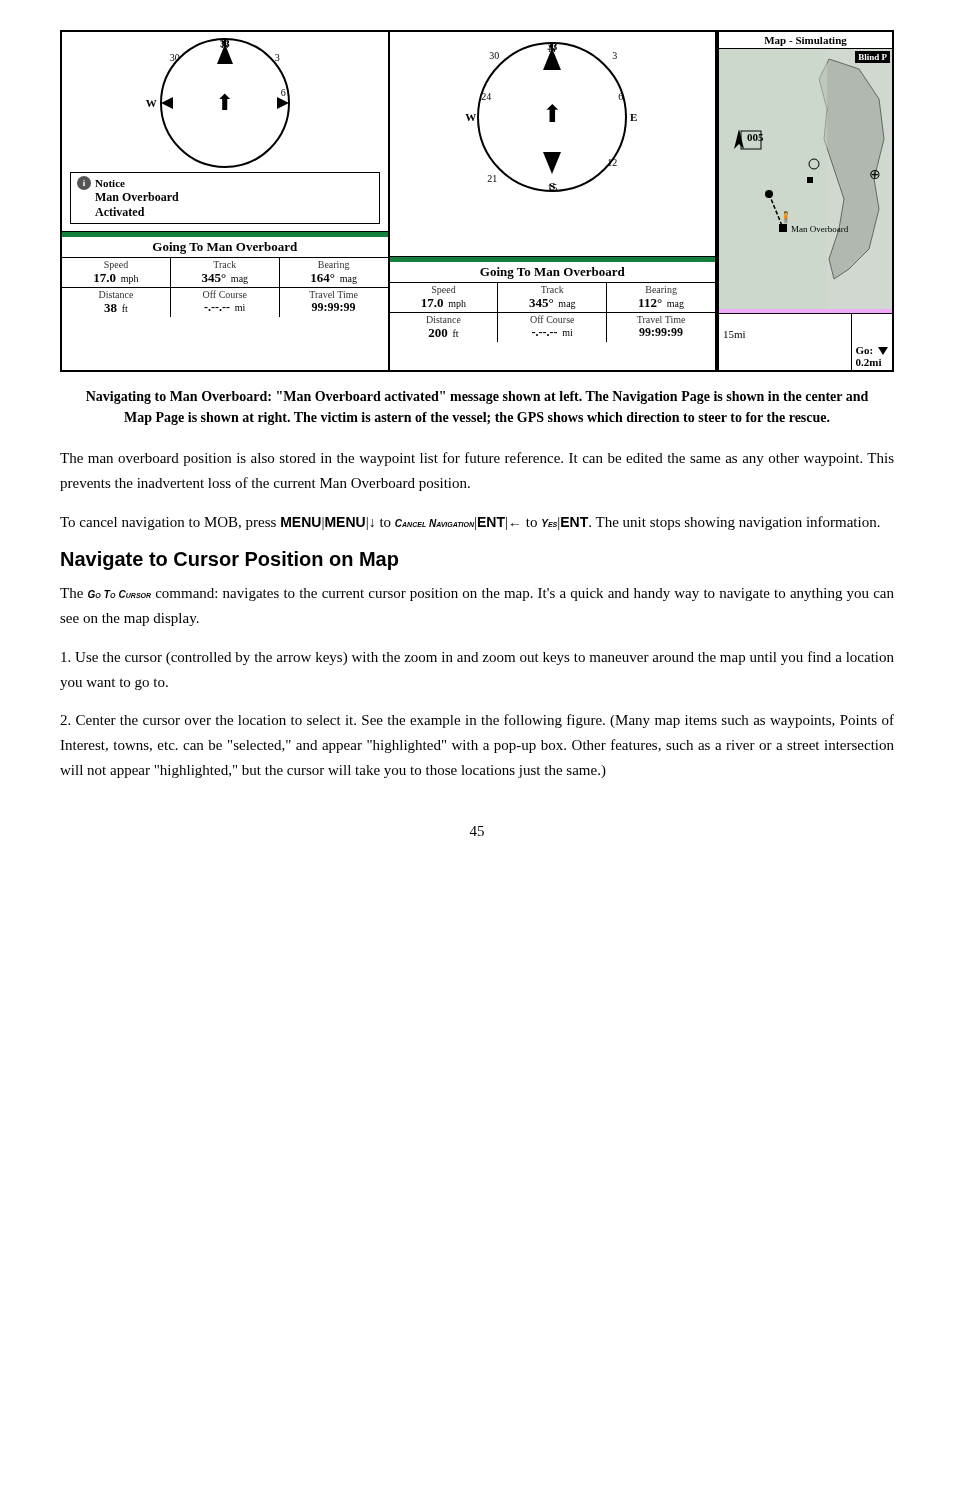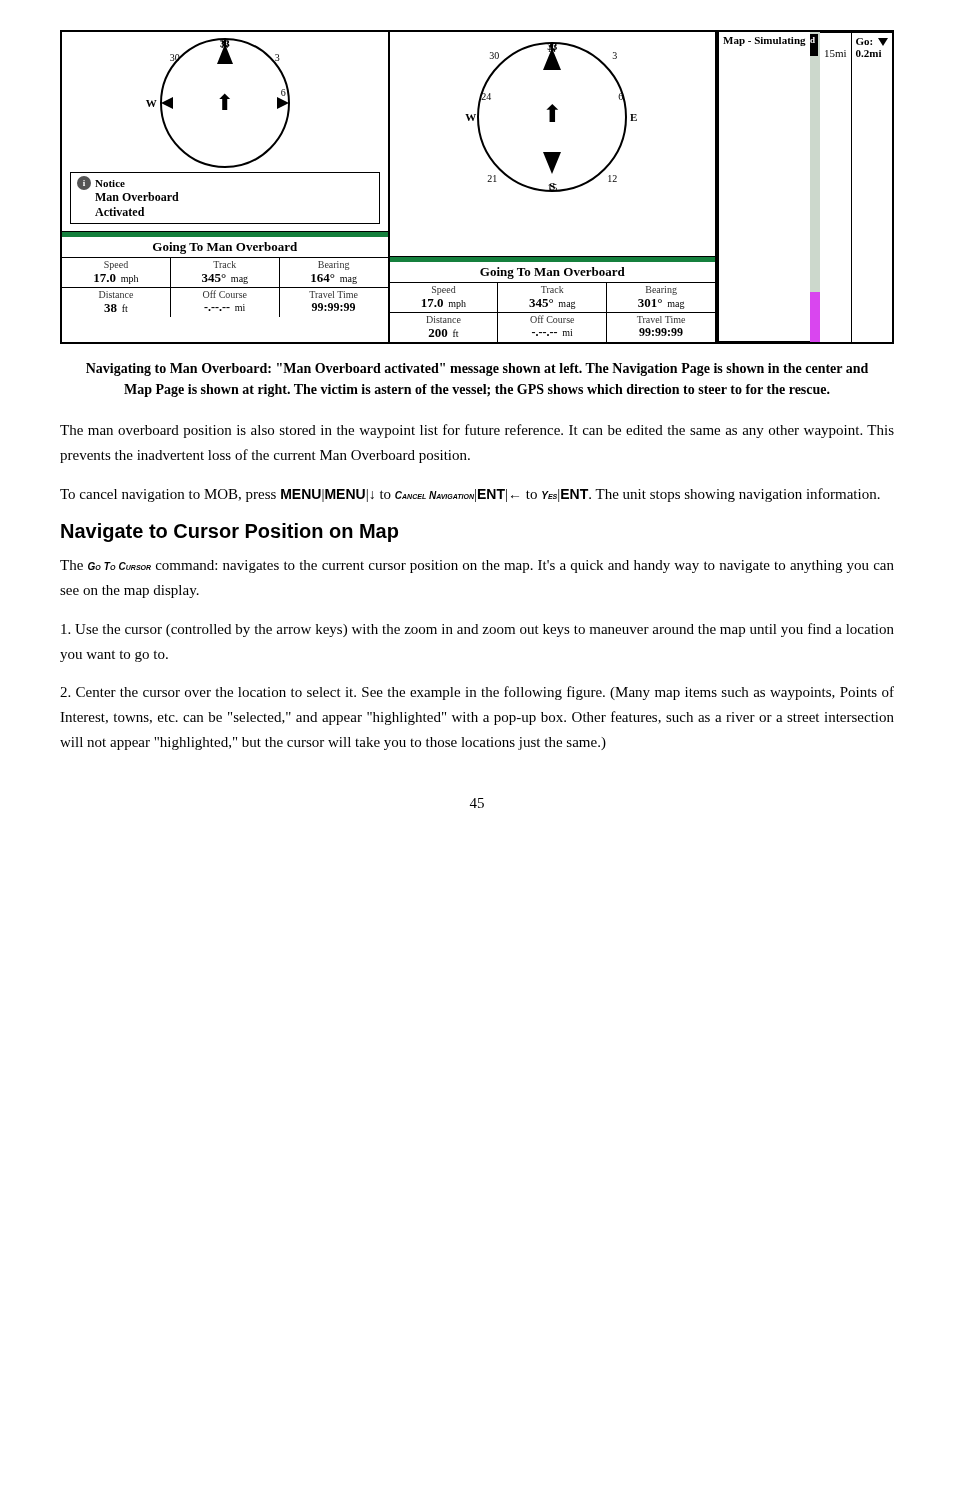--- a/index.html
+++ b/index.html
@@ -122,23 +122,23 @@
       font-weight: normal;
       margin-left: 2px;
     }
 
     
     .map-panel {
       width: 175px;
       flex: 0 0 175px;
       border-left: 2px solid #000;
       position: relative;
-      background: #d946ef;
-      display: flex;
-      flex-direction: row;
+      background: #f0abfc;
+      display: flex;
+      flex-direction: column;
     }
     .map-title {
       background: #fff;
       border-bottom: 1px solid #000;
       font-size: 11px;
       font-weight: bold;
       padding: 2px 4px;
       text-align: center;
     }
     .map-content {
@@ -153,20 +153,21 @@
       font-size: 11px;
     }
     .map-footer-left {
       flex: 1;
       padding: 14px 4px;
       border-right: 1px solid #000;
     }
     .map-footer-right {
       padding: 2px 4px;
       font-weight: bold;
+      margin-top: 28px;
     }
 
     
     .caption {
       text-align: center;
       font-weight: bold;
       font-size: 14px;
       margin-bottom: 18px;
       line-height: 1.5;
       padding: 0 10px;
@@ -300,21 +301,21 @@
         <span style="position:absolute;right:-12px;top:50%;transform:translateY(-50%);font-size:11px;font-weight:bold;">E</span>
         <span style="position:absolute;bottom:-2px;left:50%;transform:translateX(-50%);font-size:11px;font-weight:bold;">S</span>
 
         <span style="position:absolute;top:6px;left:10px;font-size:10px;">30</span>
         <span style="position:absolute;top:-3px;left:50%;transform:translateX(-50%);font-size:10px;font-weight:bold;">33</span>
         <span style="position:absolute;top:6px;right:8px;font-size:10px;">3</span>
         <span style="position:absolute;top:32%;right:2px;font-size:10px;">6</span>
         <span style="position:absolute;top:32%;left:2px;font-size:10px;">24</span>
         <span style="position:absolute;bottom:6px;left:8px;font-size:10px;">21</span>
         <span style="position:absolute;bottom:-3px;left:50%;transform:translateX(-50%);font-size:10px;">15</span>
-        <span style="position:absolute;bottom:6px;right:8px;font-size:10px;">12</span>
+        <span style="position:absolute;bottom:22px;right:8px;font-size:10px;">12</span>
 
         <div style="position:absolute;top:0;left:50%;width:2px;height:10px;background:#000;transform:translateX(-50%);"></div>
 
         <div style="position:absolute;top:4px;left:50%;transform:translateX(-50%);width:0;height:0;border-left:9px solid transparent;border-right:9px solid transparent;border-bottom:22px solid #000;"></div>
 
         <div style="position:absolute;bottom:16px;left:50%;transform:translateX(-50%);width:0;height:0;border-left:9px solid transparent;border-right:9px solid transparent;border-top:22px solid #000;"></div>
 
         <div style="position:absolute;top:50%;left:50%;transform:translate(-50%,-60%);font-size:24px;">⬆</div>
       </div>
     </div>
@@ -325,21 +326,21 @@
         <span class="data-value">17.0</span>
         <span class="data-unit">mph</span>
       </div>
       <div class="data-cell">
         <span class="data-label">Track</span>
         <span class="data-value">345°</span>
         <span class="data-unit">mag</span>
       </div>
       <div class="data-cell">
         <span class="data-label">Bearing</span>
-        <span class="data-value">301°</span>
+        <span class="data-value">112°</span>
         <span class="data-unit">mag</span>
       </div>
     </div>
     <div class="data-row">
       <div class="data-cell">
         <span class="data-label">Distance</span>
         <span class="data-value">200</span>
         <span class="data-unit">ft</span>
       </div>
       <div class="data-cell">

